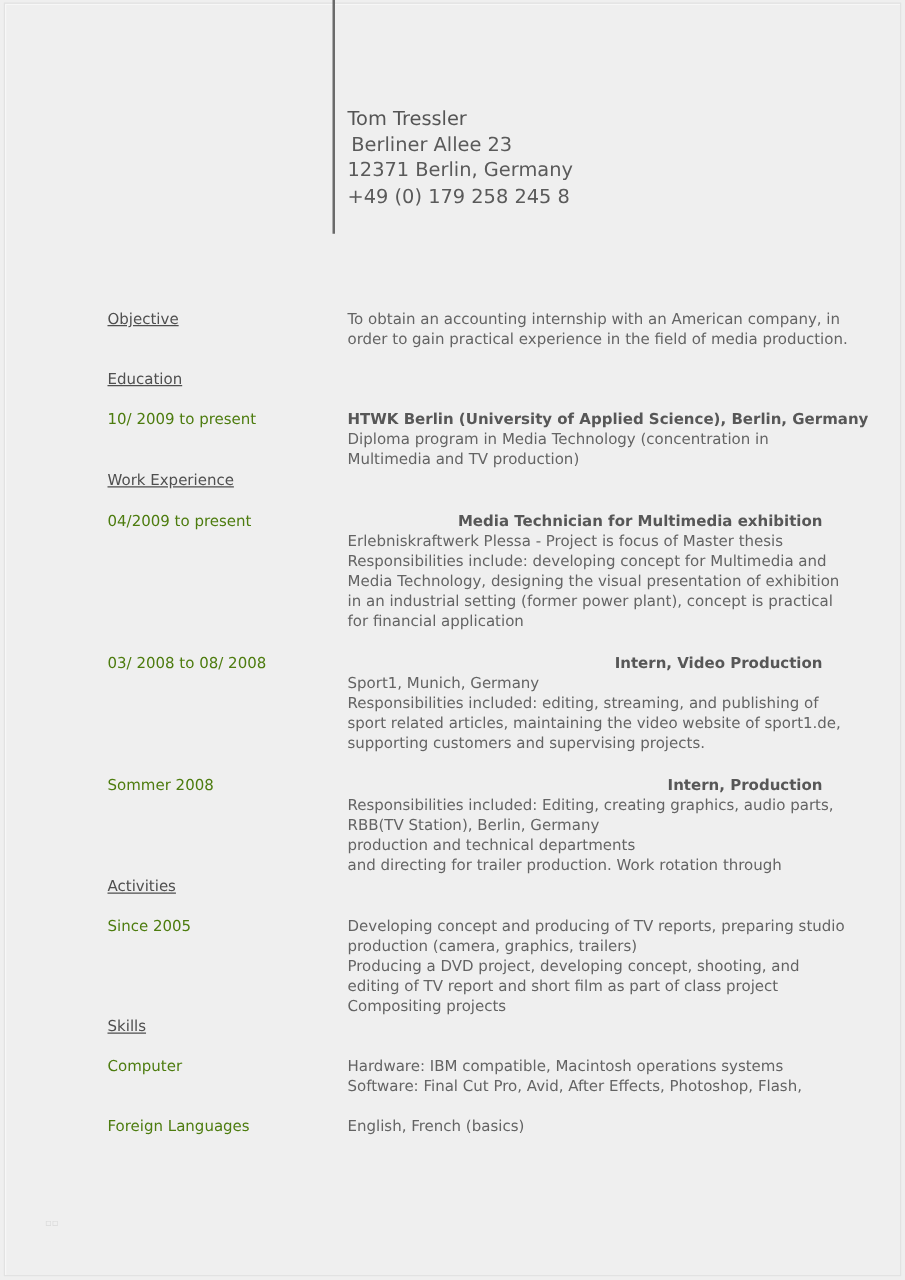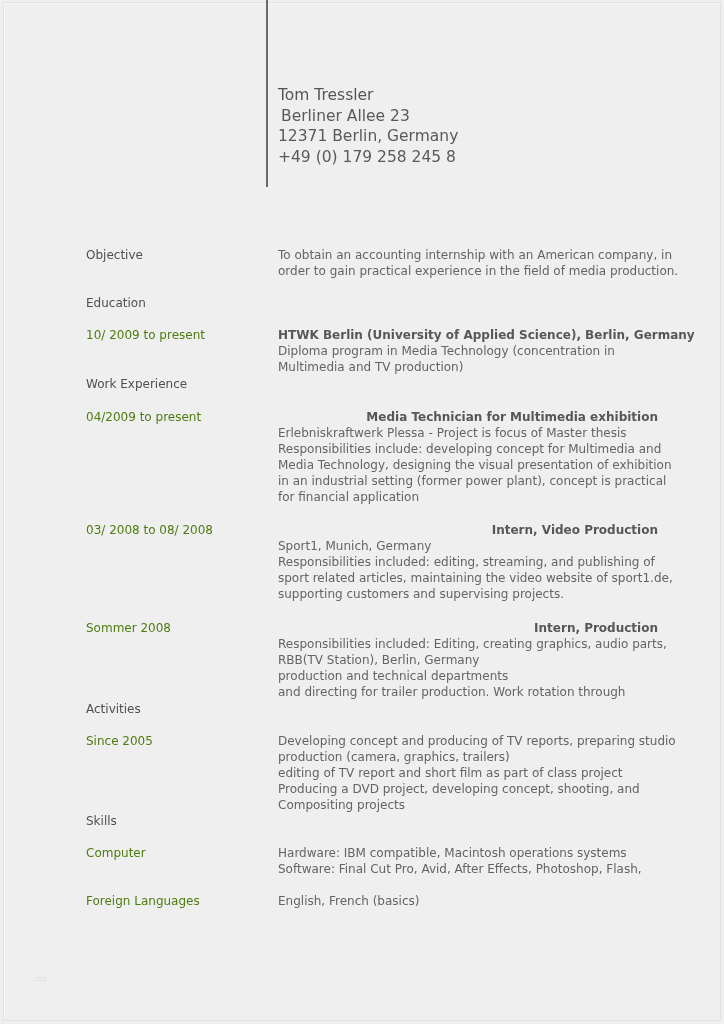--- a/index.html
+++ b/index.html
@@ -26,21 +26,21 @@
   }
   .header .name { font-weight: normal; color: #555; font-size: 15.5px; }
   .header .line { white-space: nowrap; }
   .header .street { padding-left: 3px; }
 
   .row { position: absolute; left: 0; width: 724px; }
   .label {
     position: absolute; left: 86px; font-size: 12px; color: #4d7c0f;
     white-space: nowrap; line-height: 16px;
   }
-  .label.section { color: #4f4f4f; }
+  .label.section { color: #4f4f4f; text-decoration: underline; }
   .content {
     position: absolute; left: 278px; width: 380px;
     font-size: 12px; line-height: 16px; color: #646464;
   }
   .content .title { font-weight: bold; color: #575757; text-align: right; }
   .content div { white-space: nowrap; }
   .watermark {
     position: absolute; left: 36px; top: 974px; font-size: 8px; color: #d9d9d9;
   }
 </style>
@@ -113,22 +113,22 @@
 </div>
 
 <div class="row" style="top:701px">
   <div class="label section">Activities</div>
 </div>
 <div class="row" style="top:733px">
   <div class="label">Since 2005</div>
   <div class="content">
     <div>Developing concept and producing of TV reports, preparing studio</div>
     <div>production (camera, graphics, trailers)</div>
+    <div>Producing a DVD project, developing concept, shooting, and</div>
     <div>editing of TV report and short film as part of class project</div>
-    <div>Producing a DVD project, developing concept, shooting, and</div>
     <div>Compositing projects</div>
   </div>
 </div>
 
 <div class="row" style="top:813px">
   <div class="label section">Skills</div>
 </div>
 <div class="row" style="top:845px">
   <div class="label">Computer</div>
   <div class="content">

